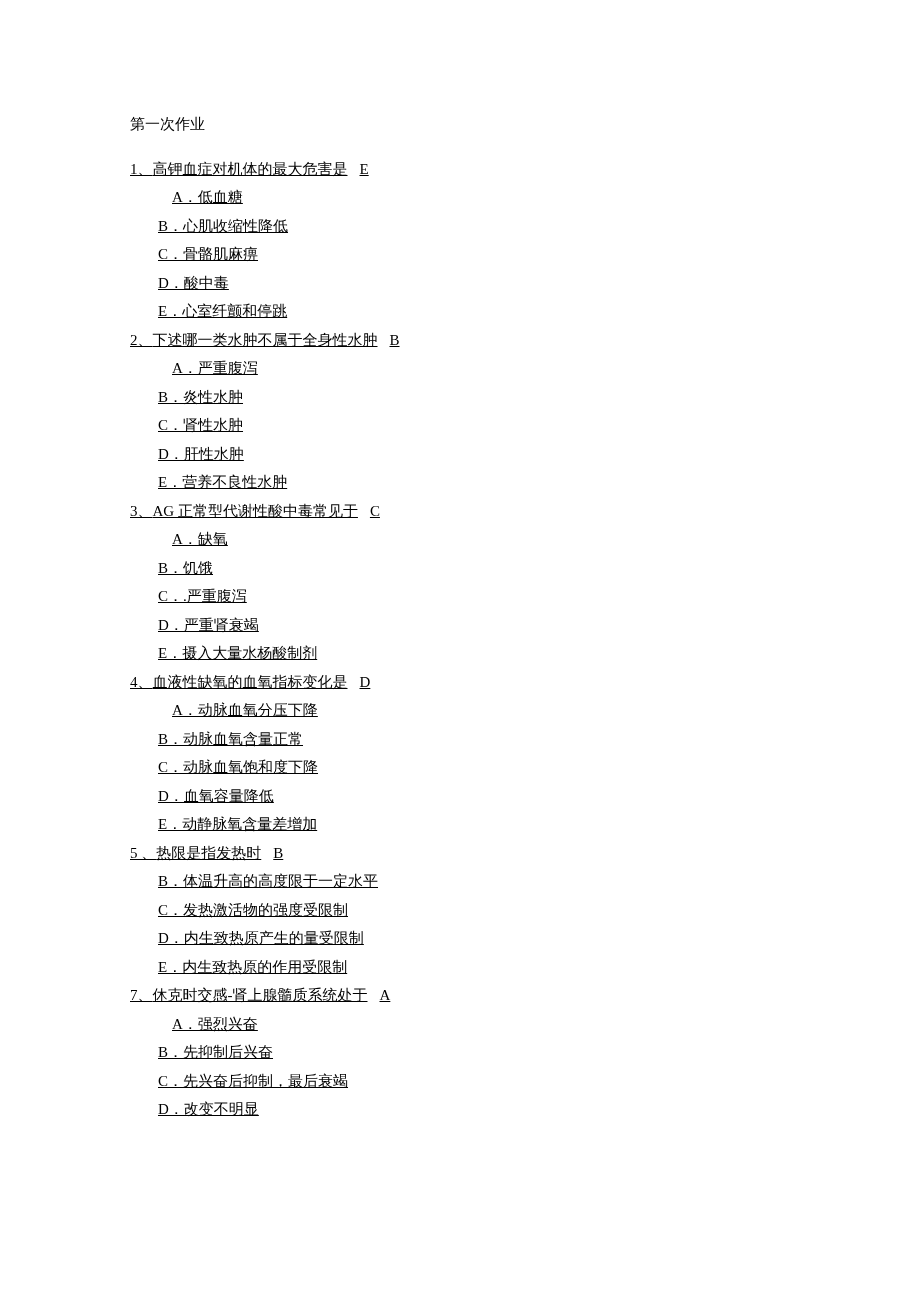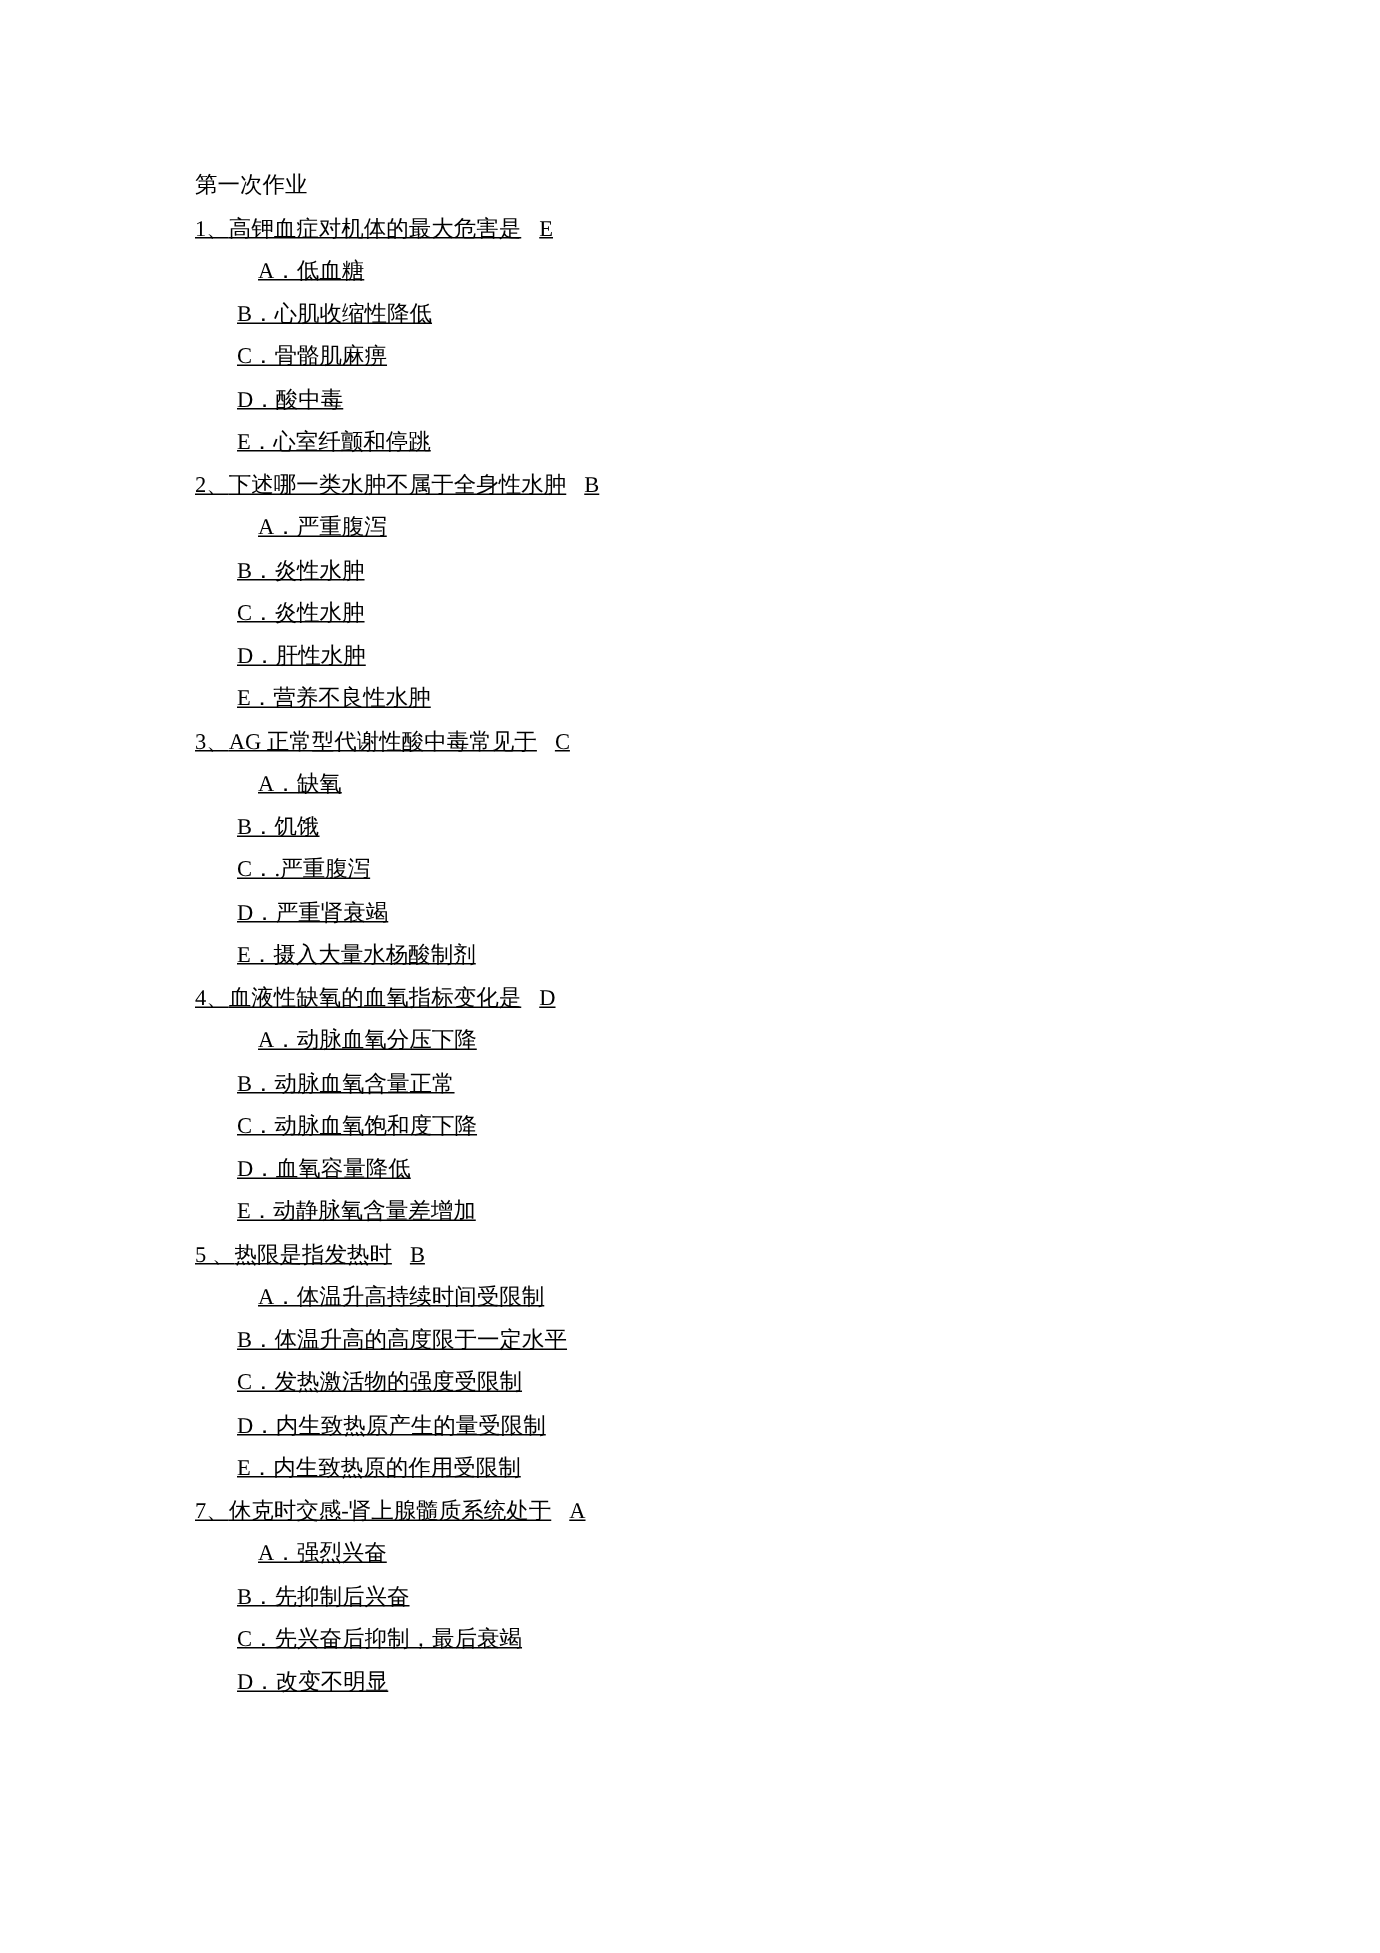--- a/index.html
+++ b/index.html
@@ -11,21 +11,21 @@
     color: #000000;
     line-height: 1.9;
   }
   .page {
     width: 920px;
     min-height: 1302px;
     padding: 110px 130px 60px 130px;
     box-sizing: border-box;
   }
   .title {
-    margin-bottom: 0;
+    margin-bottom: 16px;
   }
   .question {
     margin-top: 0;
     text-decoration: underline;
   }
   .q-stem {
     display: block;
   }
   .option {
     display: block;
@@ -49,21 +49,21 @@
         <span class="option first">A．低血糖</span>
         <span class="option">B．心肌收缩性降低</span>
         <span class="option">C．骨骼肌麻痹</span>
         <span class="option">D．酸中毒</span>
         <span class="option">E．心室纤颤和停跳</span>
       </div>
       <div class="question">
         <span class="q-stem"><span>2、</span><span>下述哪一类水肿不属于全身性水肿</span><span class="answer">B</span></span>
         <span class="option first">A．严重腹泻</span>
         <span class="option">B．炎性水肿</span>
-        <span class="option">C．炎性水肿</span>
+        <span class="option">C．肾性水肿</span>
         <span class="option">D．肝性水肿</span>
         <span class="option">E．营养不良性水肿</span>
       </div>
       <div class="question">
         <span class="q-stem"><span>3、</span><span>AG 正常型代谢性酸中毒常见于</span><span class="answer">C</span></span>
         <span class="option first">A．缺氧</span>
         <span class="option">B．饥饿</span>
         <span class="option">C．.严重腹泻</span>
         <span class="option">D．严重肾衰竭</span>
         <span class="option">E．摄入大量水杨酸制剂</span>
@@ -71,21 +71,20 @@
       <div class="question">
         <span class="q-stem"><span>4、</span><span>血液性缺氧的血氧指标变化是</span><span class="answer">D</span></span>
         <span class="option first">A．动脉血氧分压下降</span>
         <span class="option">B．动脉血氧含量正常</span>
         <span class="option">C．动脉血氧饱和度下降</span>
         <span class="option">D．血氧容量降低</span>
         <span class="option">E．动静脉氧含量差增加</span>
       </div>
       <div class="question">
         <span class="q-stem"><span>5 、</span><span>热限是指发热时</span><span class="answer">B</span></span>
-        <span class="option first">A．体温升高持续时间受限制</span>
         <span class="option">B．体温升高的高度限于一定水平</span>
         <span class="option">C．发热激活物的强度受限制</span>
         <span class="option">D．内生致热原产生的量受限制</span>
         <span class="option">E．内生致热原的作用受限制</span>
       </div>
       <div class="question">
         <span class="q-stem"><span>7、</span><span>休克时交感-肾上腺髓质系统处于</span><span class="answer">A</span></span>
         <span class="option first">A．强烈兴奋</span>
         <span class="option">B．先抑制后兴奋</span>
         <span class="option">C．先兴奋后抑制，最后衰竭</span>

